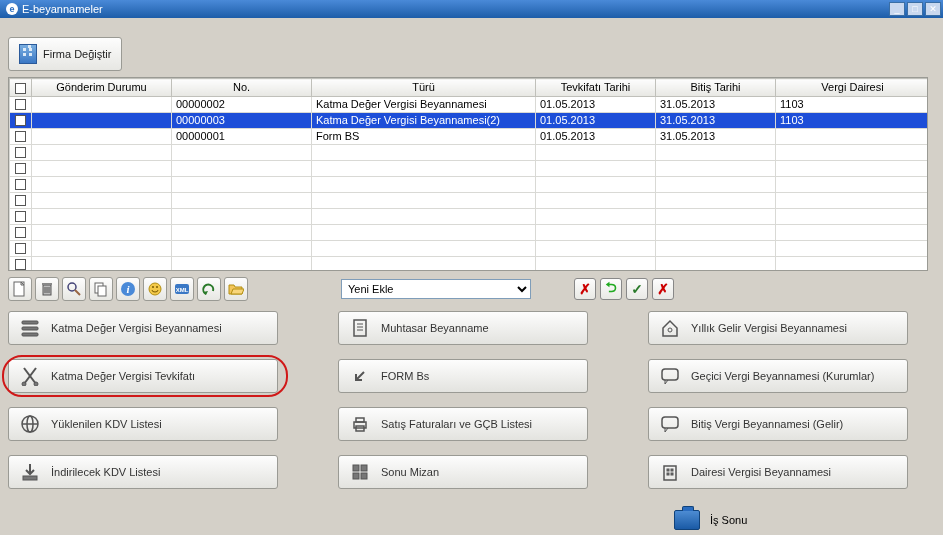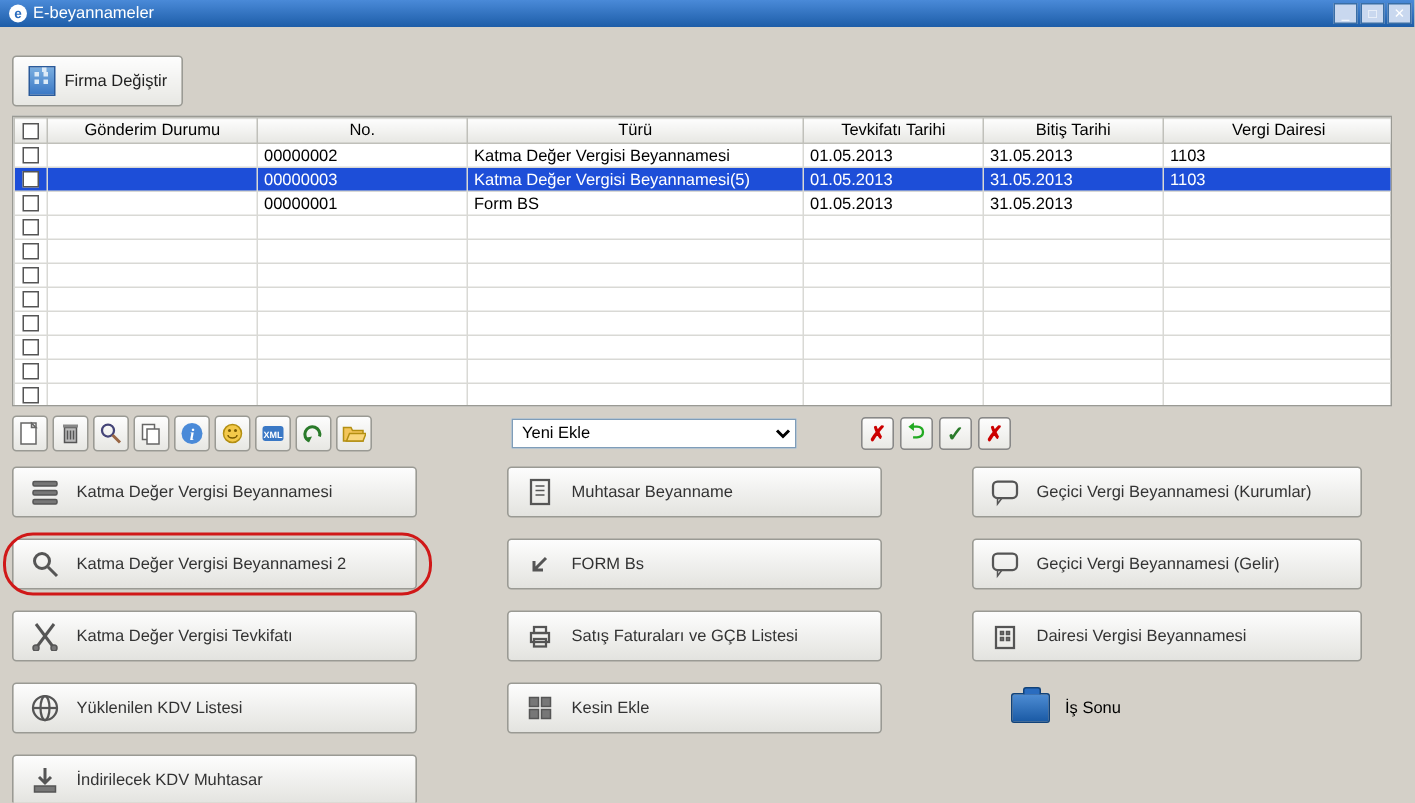--- a/index.html
+++ b/index.html
@@ -239,21 +239,21 @@
             <td>00000002</td>
             <td>Katma Değer Vergisi Beyannamesi</td>
             <td>01.05.2013</td>
             <td>31.05.2013</td>
             <td>1103</td>
           </tr>
           <tr class="sel">
             <td class="chkcell"><span class="chk"></span></td>
             <td></td>
             <td>00000003</td>
-            <td>Katma Değer Vergisi Beyannamesi(5)</td>
+            <td>Katma Değer Vergisi Beyannamesi(2)</td>
             <td>01.05.2013</td>
             <td>31.05.2013</td>
             <td>1103</td>
           </tr>
           <tr>
             <td class="chkcell"><span class="chk"></span></td>
             <td></td>
             <td>00000001</td>
             <td>Form BS</td>
             <td>01.05.2013</td>
@@ -420,29 +420,20 @@
                 <rect x="2" y="3" width="16" height="3" rx="1"></rect>
                 <rect x="2" y="9" width="16" height="3" rx="1"></rect>
                 <rect x="2" y="15" width="16" height="3" rx="1"></rect>
               </svg>
             </span>
             <span>Katma Değer Vergisi Beyannamesi</span>
           </div>
           <div class="modbtn">
             <span class="ico">
               <svg viewBox="0 0 20 20" fill="#888" stroke="#666">
-                <circle cx="8" cy="8" r="5" fill="none" stroke-width="2"></circle>
-                <line x1="12" y1="12" x2="18" y2="18" stroke-width="2"></line>
-              </svg>
-            </span>
-            <span>Katma Değer Vergisi Beyannamesi 2</span>
-          </div>
-          <div class="modbtn">
-            <span class="ico">
-              <svg viewBox="0 0 20 20" fill="#888" stroke="#666">
                 <line x1="4" y1="2" x2="16" y2="18" stroke-width="2"></line>
                 <line x1="16" y1="2" x2="4" y2="18" stroke-width="2"></line>
                 <circle cx="4" cy="18" r="2"></circle>
                 <circle cx="16" cy="18" r="2"></circle>
               </svg>
             </span>
             <span>Katma Değer Vergisi Tevkifatı</span>
           </div>
           <div class="modbtn">
             <span class="ico">
@@ -454,21 +445,21 @@
             </span>
             <span>Yüklenilen KDV Listesi</span>
           </div>
           <div class="modbtn">
             <span class="ico">
               <svg viewBox="0 0 20 20" fill="#888" stroke="#666">
                 <path d="M10 2 L10 12 M6 8 L10 12 L14 8" fill="none" stroke-width="2"></path>
                 <rect x="3" y="14" width="14" height="4"></rect>
               </svg>
             </span>
-            <span>İndirilecek KDV Muhtasar</span>
+            <span>İndirilecek KDV Listesi</span>
           </div>
         </div>
       <div class="col" id="col2" style="width:250px">
           <div class="modbtn">
             <span class="ico">
               <svg viewBox="0 0 20 20" fill="#888" stroke="#666">
                 <rect x="4" y="2" width="12" height="16" fill="none" stroke-width="1.5"></rect>
                 <line x1="7" y1="6" x2="13" y2="6"></line>
                 <line x1="7" y1="9" x2="13" y2="9"></line>
                 <line x1="7" y1="12" x2="13" y2="12"></line>
@@ -496,41 +487,50 @@
           </div>
           <div class="modbtn">
             <span class="ico">
               <svg viewBox="0 0 20 20" fill="#888" stroke="#666">
                 <rect x="3" y="3" width="6" height="6"></rect>
                 <rect x="11" y="3" width="6" height="6"></rect>
                 <rect x="3" y="11" width="6" height="6"></rect>
                 <rect x="11" y="11" width="6" height="6"></rect>
               </svg>
             </span>
-            <span>Kesin Ekle</span>
+            <span>Sonu Mizan</span>
           </div>
         </div>
       <div class="col" id="col3" style="width:260px">
           <div class="modbtn">
             <span class="ico">
               <svg viewBox="0 0 20 20" fill="#888" stroke="#666">
+                <path d="M3 10 L10 3 L17 10 L17 18 L3 18 Z" fill="none" stroke-width="1.5"></path>
+                <circle cx="10" cy="12" r="2" fill="none"></circle>
+              </svg>
+            </span>
+            <span>Yıllık Gelir Vergisi Beyannamesi</span>
+          </div>
+          <div class="modbtn">
+            <span class="ico">
+              <svg viewBox="0 0 20 20" fill="#888" stroke="#666">
                 <rect x="2" y="3" width="16" height="11" rx="3" fill="none" stroke-width="1.5"></rect>
                 <path d="M8 14 L5 18 L5 14" fill="none"></path>
               </svg>
             </span>
             <span>Geçici Vergi Beyannamesi (Kurumlar)</span>
           </div>
           <div class="modbtn">
             <span class="ico">
               <svg viewBox="0 0 20 20" fill="#888" stroke="#666">
                 <rect x="2" y="3" width="16" height="11" rx="3" fill="none" stroke-width="1.5"></rect>
                 <path d="M8 14 L5 18 L5 14" fill="none"></path>
               </svg>
             </span>
-            <span>Geçici Vergi Beyannamesi (Gelir)</span>
+            <span>Bitiş Vergi Beyannamesi (Gelir)</span>
           </div>
           <div class="modbtn">
             <span class="ico">
               <svg viewBox="0 0 20 20" fill="#888" stroke="#666">
                 <rect x="4" y="4" width="12" height="14" fill="none" stroke-width="1.5"></rect>
                 <rect x="7" y="7" width="2" height="2"></rect>
                 <rect x="11" y="7" width="2" height="2"></rect>
                 <rect x="7" y="11" width="2" height="2"></rect>
                 <rect x="11" y="11" width="2" height="2"></rect>
               </svg>

